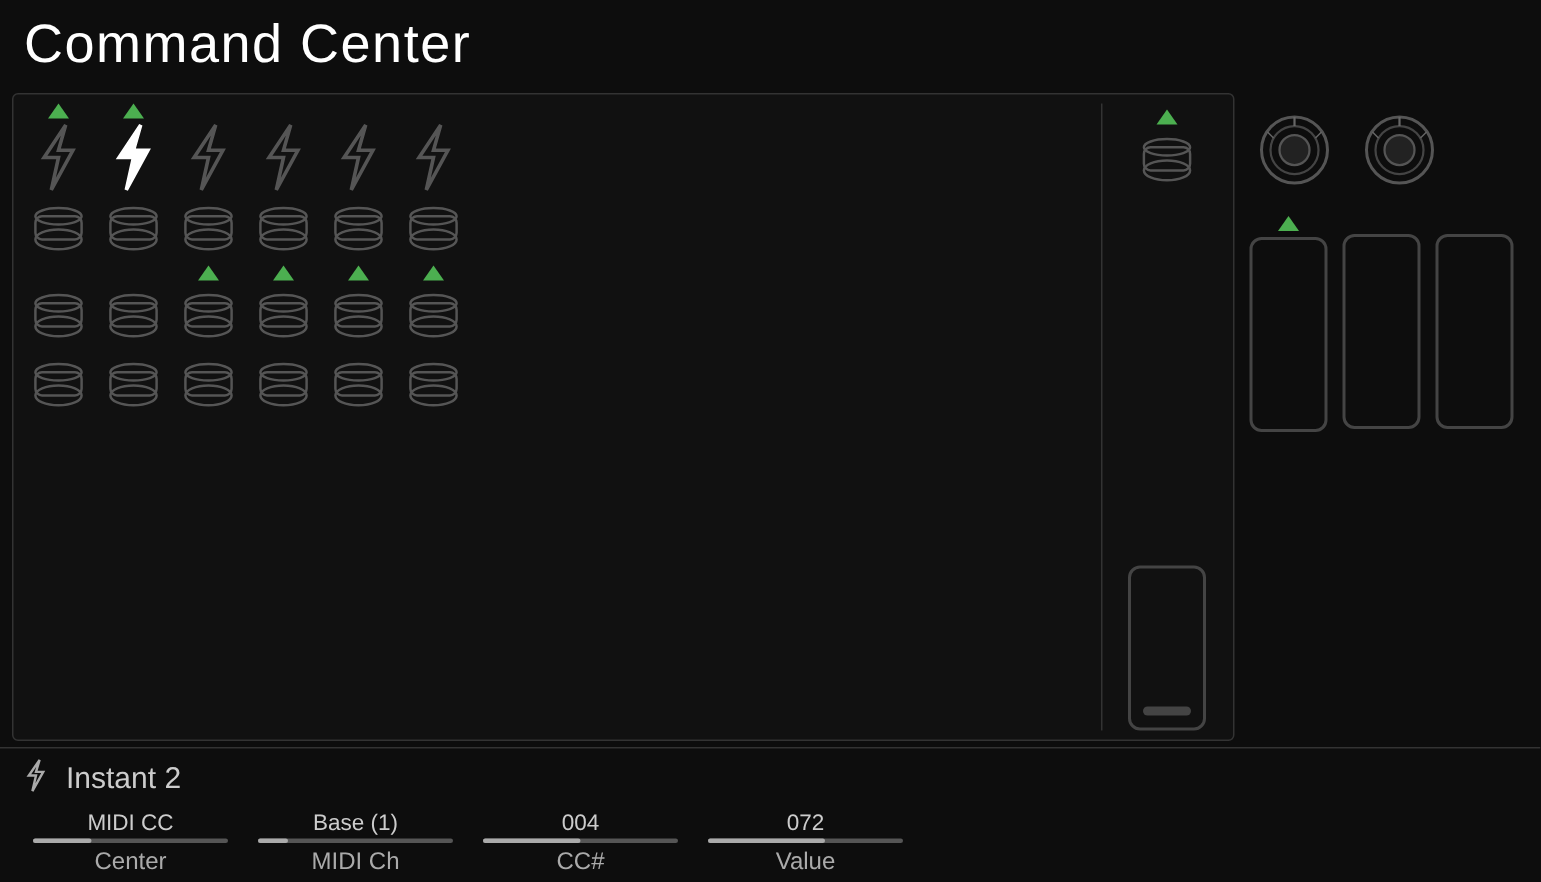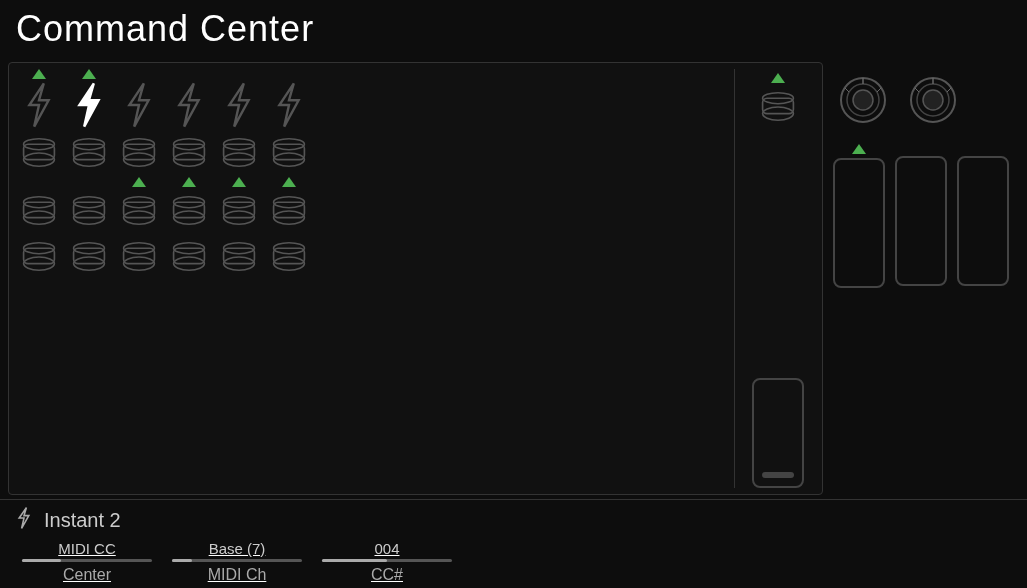--- a/index.html
+++ b/index.html
@@ -198,21 +198,20 @@
     .instant-label {
       font-size: 20px;
       color: #ccc;
       font-weight: 300;
     }
 
     .controls-row {
       display: flex;
       gap: 0px;
       align-items: flex-end;
-      text-decoration: underline;
     }
 
     .control-col {
       display: flex;
       flex-direction: column;
       align-items: center;
       width: 150px;
     }
 
     .control-value {
@@ -613,32 +612,39 @@
 
       <div class="control-col">
         <span class="control-value">MIDI CC</span>
         <div class="control-slider-line">
           <div class="control-slider-fill" style="width:30%"></div>
         </div>
         <span class="control-name">Center</span>
       </div>
 
       <div class="control-col">
-        <span class="control-value">Base (7)</span>
+        <span class="control-value">Base (1)</span>
         <div class="control-slider-line">
           <div class="control-slider-fill" style="width:15%"></div>
         </div>
         <span class="control-name">MIDI Ch</span>
       </div>
 
       <div class="control-col">
         <span class="control-value">004</span>
         <div class="control-slider-line">
           <div class="control-slider-fill" style="width:50%"></div>
         </div>
         <span class="control-name">CC#</span>
       </div>
 
+      <div class="control-col">
+        <span class="control-value">072</span>
+        <div class="control-slider-line">
+          <div class="control-slider-fill" style="width:60%"></div>
+        </div>
+        <span class="control-name">Value</span>
+      </div>
 
     </div>
   </div>
 
 </div>
 
 </body></html>

